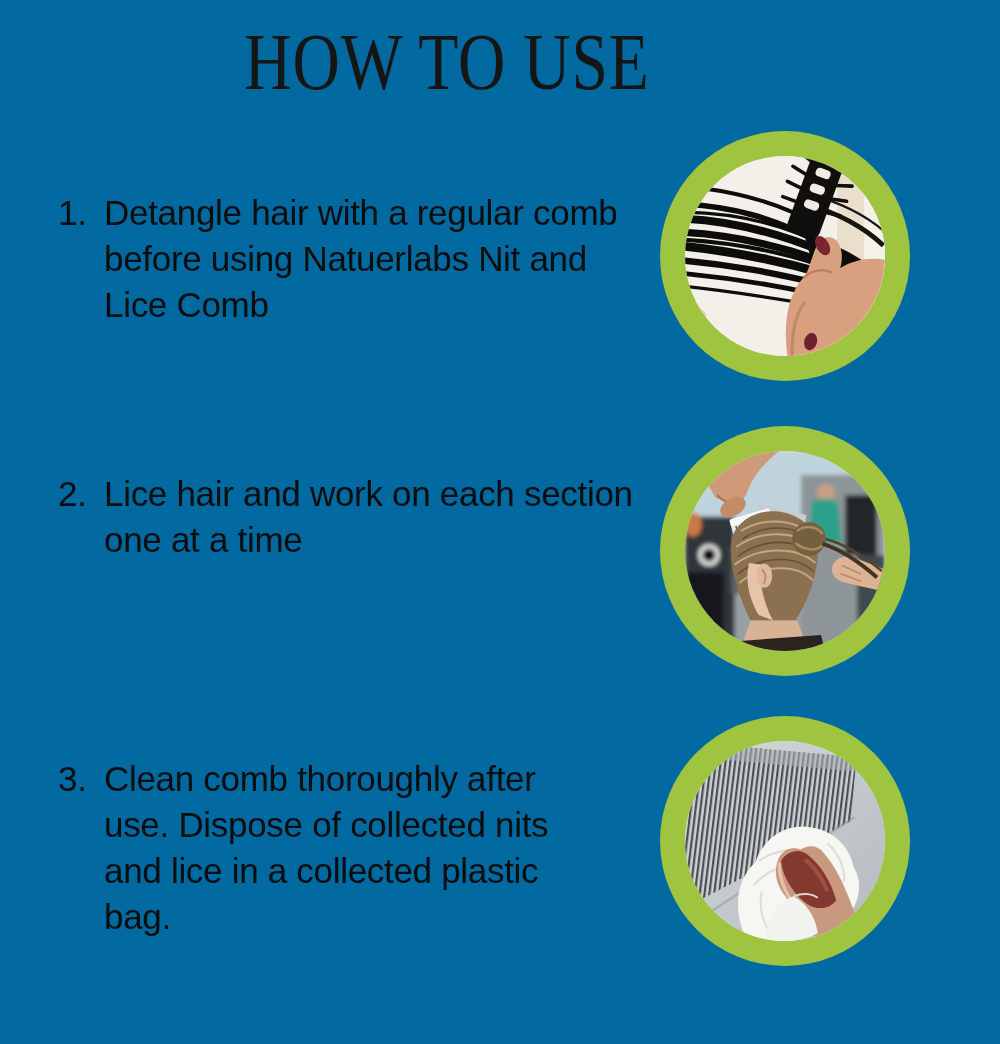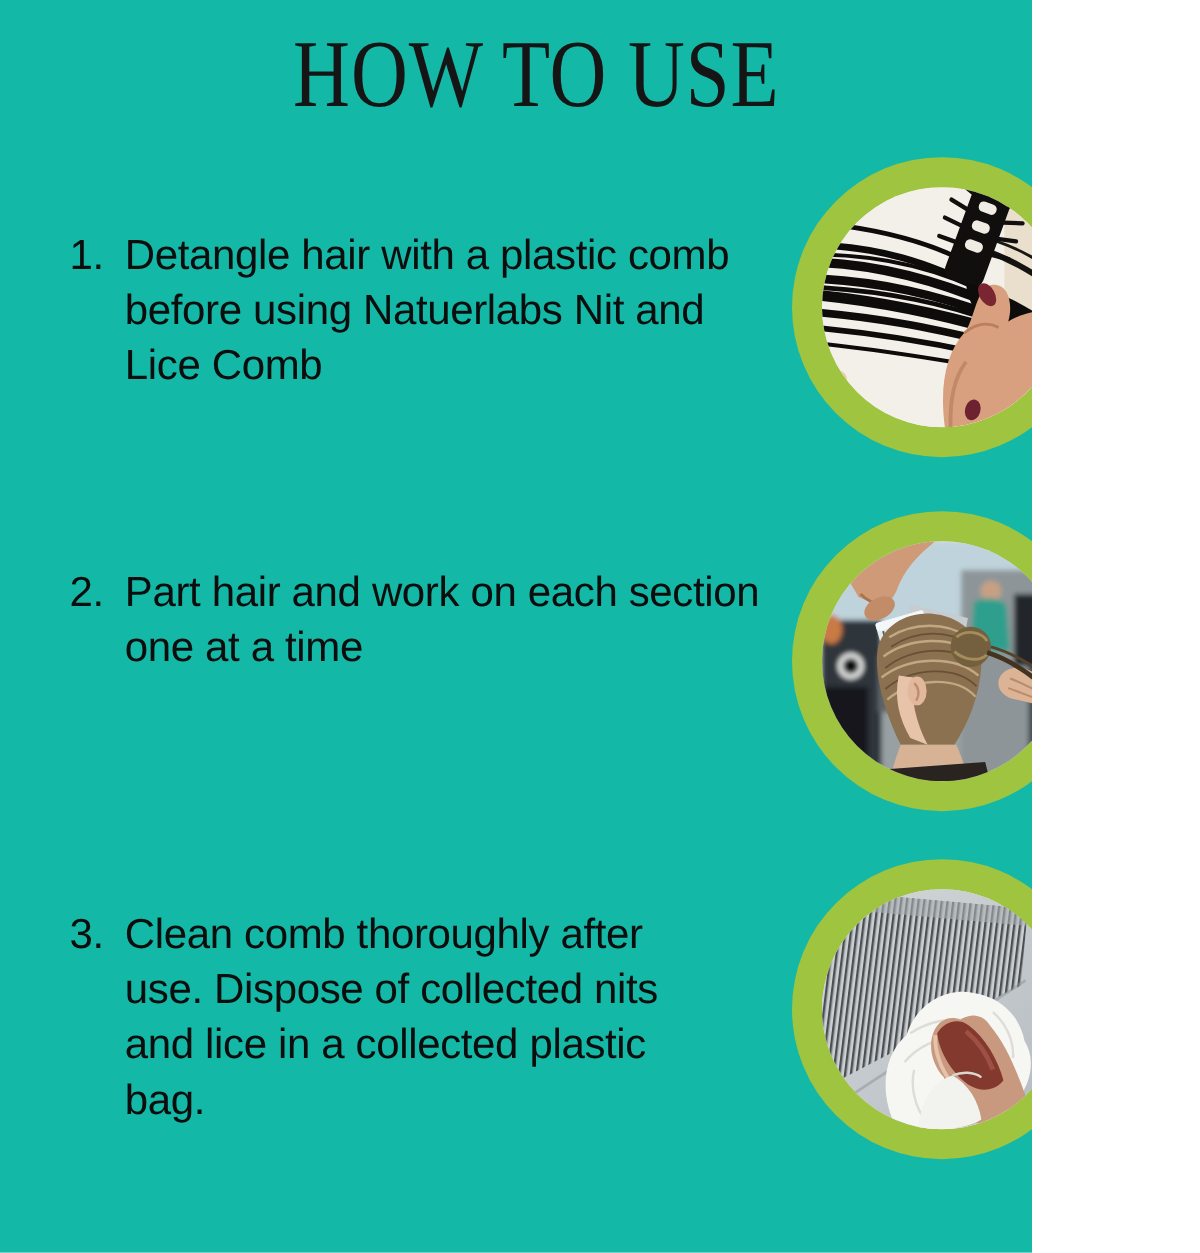--- a/index.html
+++ b/index.html
@@ -1,17 +1,17 @@
 <!DOCTYPE html>
 <html><head>
 <meta charset="utf-8">
 <style>
   html,body{margin:0;padding:0;background:#fff;}
   .page{
-    position:relative;width:860px;height:1044px;background:#14b8a6;
+    position:relative;width:1000px;height:1044px;background:#0369a1;
     overflow:hidden;font-family:"Liberation Sans","DejaVu Sans",sans-serif;
   }
   .title{
     position:absolute;top:17px;left:447px;
     transform:translateX(-50%) scaleX(0.82);
     font-family:"Liberation Serif","DejaVu Serif",serif;
     font-size:80px;font-weight:400;color:#151515;white-space:nowrap;
     letter-spacing:1px;
   }
   .step{
@@ -38,28 +38,28 @@
 </style>
 </head>
 <body>
 
 <div class="page">
 
   <div class="title">HOW TO USE</div>
 
   <div class="step step-1">
     <div class="step-number">1.</div>
-    <div class="step-text">Detangle hair with a plastic comb
+    <div class="step-text">Detangle hair with a regular comb
 before using Natuerlabs Nit and
 Lice Comb</div>
   </div>
 
   <div class="step step-2">
     <div class="step-number">2.</div>
-    <div class="step-text">Part hair and work on each section
+    <div class="step-text">Lice hair and work on each section
 one at a time</div>
   </div>
 
   <div class="step step-3">
     <div class="step-number">3.</div>
     <div class="step-text">Clean comb thoroughly after
 use. Dispose of collected nits
 and lice in a collected plastic
 bag.</div>
   </div>

